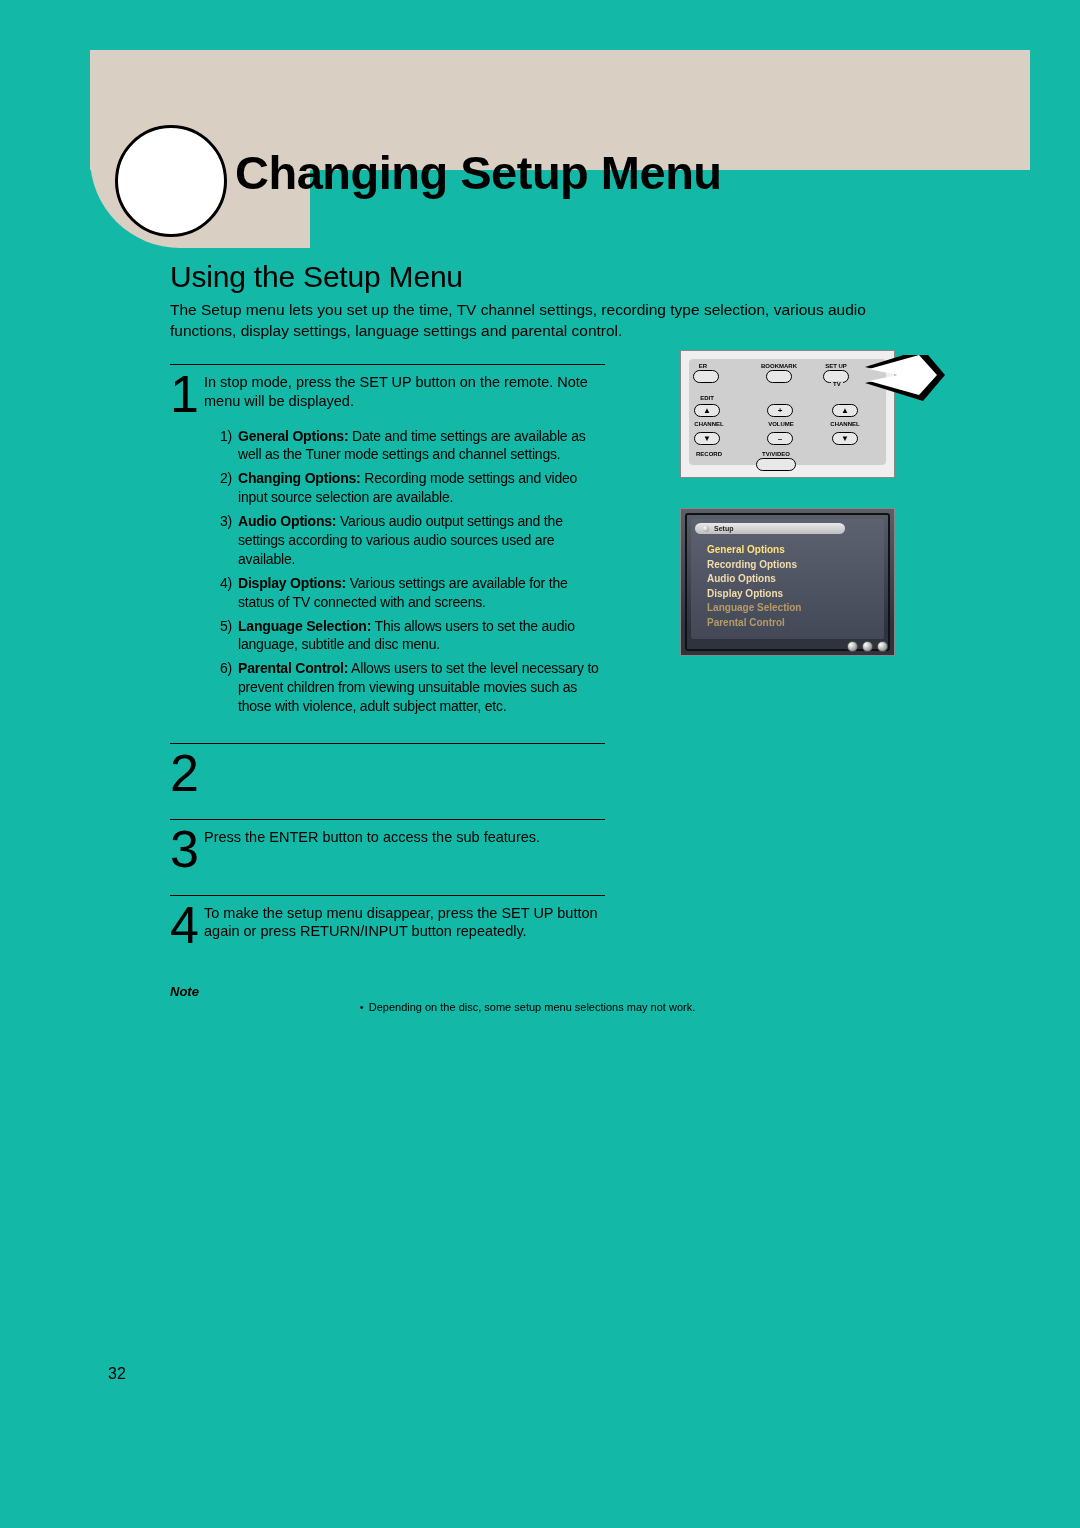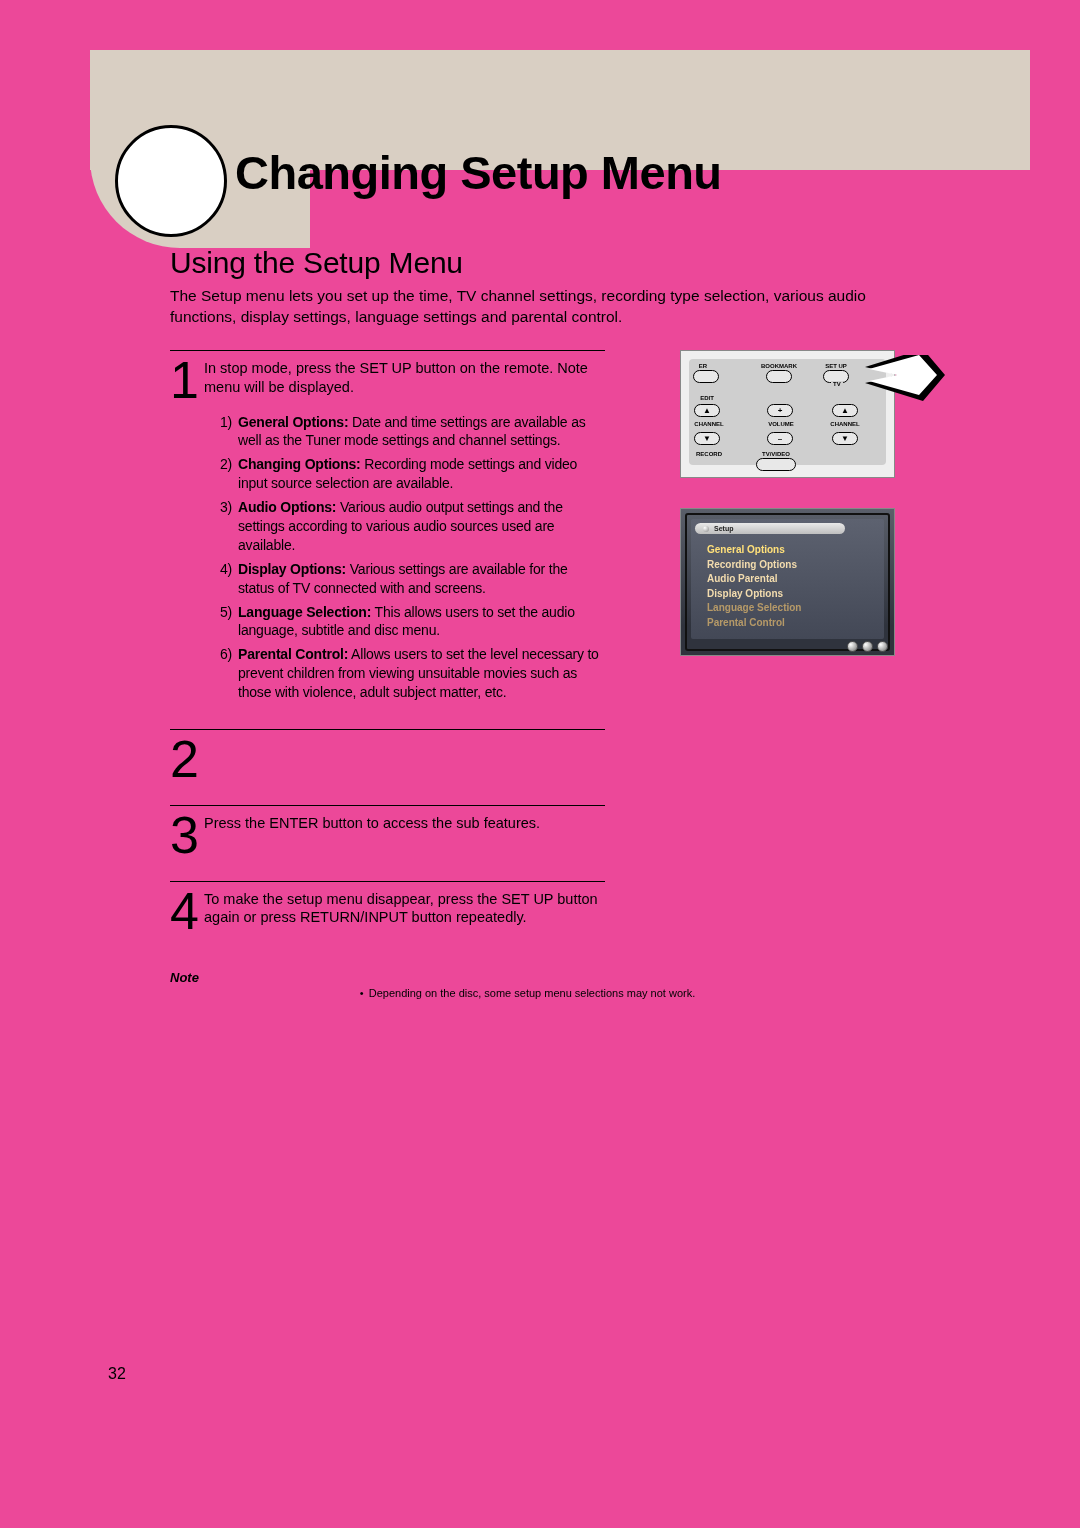--- a/index.html
+++ b/index.html
@@ -7,21 +7,21 @@
   body {
     font-family: "Helvetica Neue", Arial, sans-serif;
     color: #000;
     background: #fff;
     position: relative;
   }
   .page {
     width: 1080px;
     height: 1528px;
     position: relative;
-    background: #ec4899;
+    background: #14b8a6;
   }
   .top-band {
     position: absolute;
     left: 90px; right: 50px; top: 50px;
     height: 120px;
     background: #d9cfc3;
   }
   .top-band::after {
     content: "";
     position: absolute;
@@ -48,21 +48,21 @@
     left: 235px;
     top: 145px;
     font-size: 47px;
     font-weight: 700;
     letter-spacing: -0.5px;
     z-index: 4;
   }
   .content {
     position: absolute;
     left: 170px;
-    top: 246px;
+    top: 260px;
     width: 710px;
   }
   .sub-title {
     font-size: 30px;
     font-weight: 400;
     letter-spacing: -0.5px;
     margin-bottom: 6px;
   }
   .intro {
     font-size: 15.5px;
@@ -380,21 +380,21 @@
   <div class="osd">
     <div class="tv-border"></div>
     <div class="osd-body"></div>
     <div class="osd-title-bar">
       <span class="dot"></span>
       <span>Setup</span>
     </div>
     <div class="osd-list">
       <div class="sel">General Options</div>
       <div>Recording Options</div>
-      <div>Audio Parental</div>
+      <div>Audio Options</div>
       <div>Display Options</div>
       <div class="dim">Language Selection</div>
       <div class="dim">Parental Control</div>
     </div>
     <div class="osd-knobs">
       <span></span>
         <span></span>
         <span></span>
     </div>
   </div>

